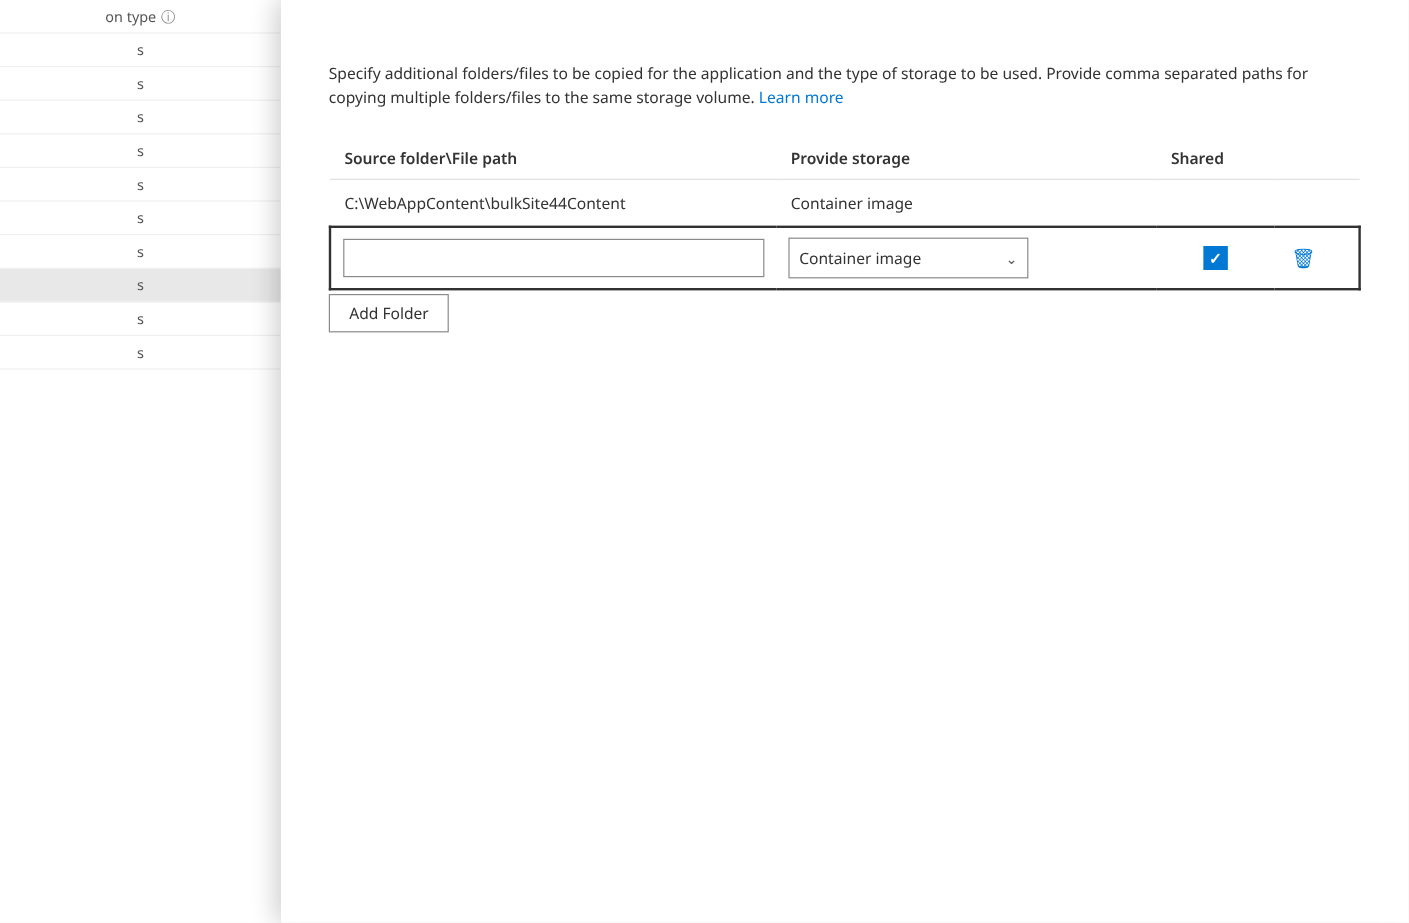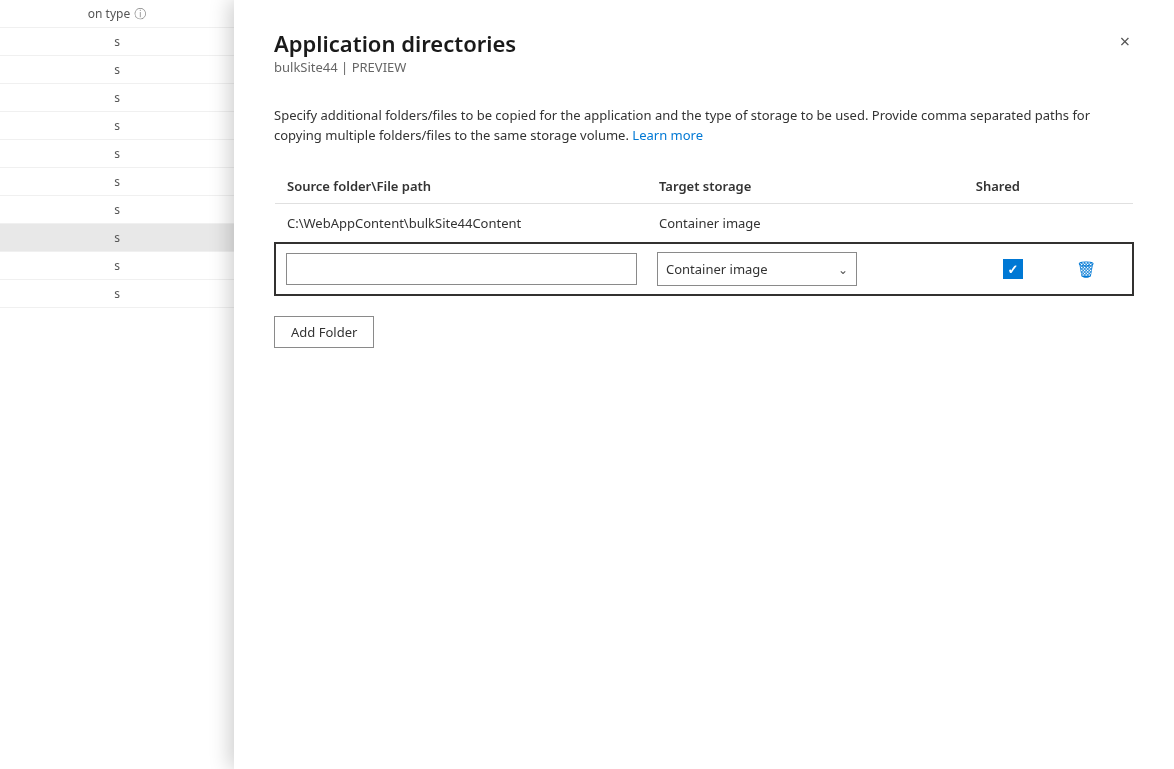--- a/index.html
+++ b/index.html
@@ -189,21 +189,21 @@
       background: none;
       border: none;
       cursor: pointer;
       color: #0078d4;
       font-size: 16px;
       padding: 4px;
     }
 
     
     .add-folder-btn {
-      margin-top: 20px;
+      margin-top: 3px;
       padding: 6px 16px;
       background: #fff;
       border: 1px solid #8a8a8a;
       font-size: 13px;
       color: #333;
       cursor: pointer;
       font-family: inherit;
     }
 
     
@@ -260,44 +260,33 @@
   <div class="s-row">
       <span class="s-row-text">s</span>
     </div>
   <div class="s-row">
       <span class="s-row-text">s</span>
     </div>
 </div>
 
 <div class="modal-panel">
   
-  <div class="modal-header">
-    <div>
-      <h1 class="modal-title">Application directories</h1>
-      <div class="modal-subtitle">
-        <span>bulkSite44</span>
-        <span> | </span>
-        <span style="color:#666;font-size:13px;">PREVIEW</span>
-      </div>
-    </div>
-    <button class="modal-close-btn">×</button>
-  </div>
 
   
   <p class="modal-description">
     <span>Specify additional folders/files to be copied for the application and the type of storage to be used. Provide comma separated paths for copying multiple folders/files to the same storage volume.</span>
     <a href="#">Learn more</a>
   </p>
 
   
   <table class="dir-table">
     <thead>
       <tr>
         <th>Source folder\File path</th>
-        <th>Target storage</th>
+        <th>Provide storage</th>
         <th>Shared</th>
         <th></th>
       </tr>
     </thead>
     <tbody>
 
       <tr class="table-row">
         <td>C:\WebAppContent\bulkSite44Content</td>
         <td>Container image</td>
         <td></td>

